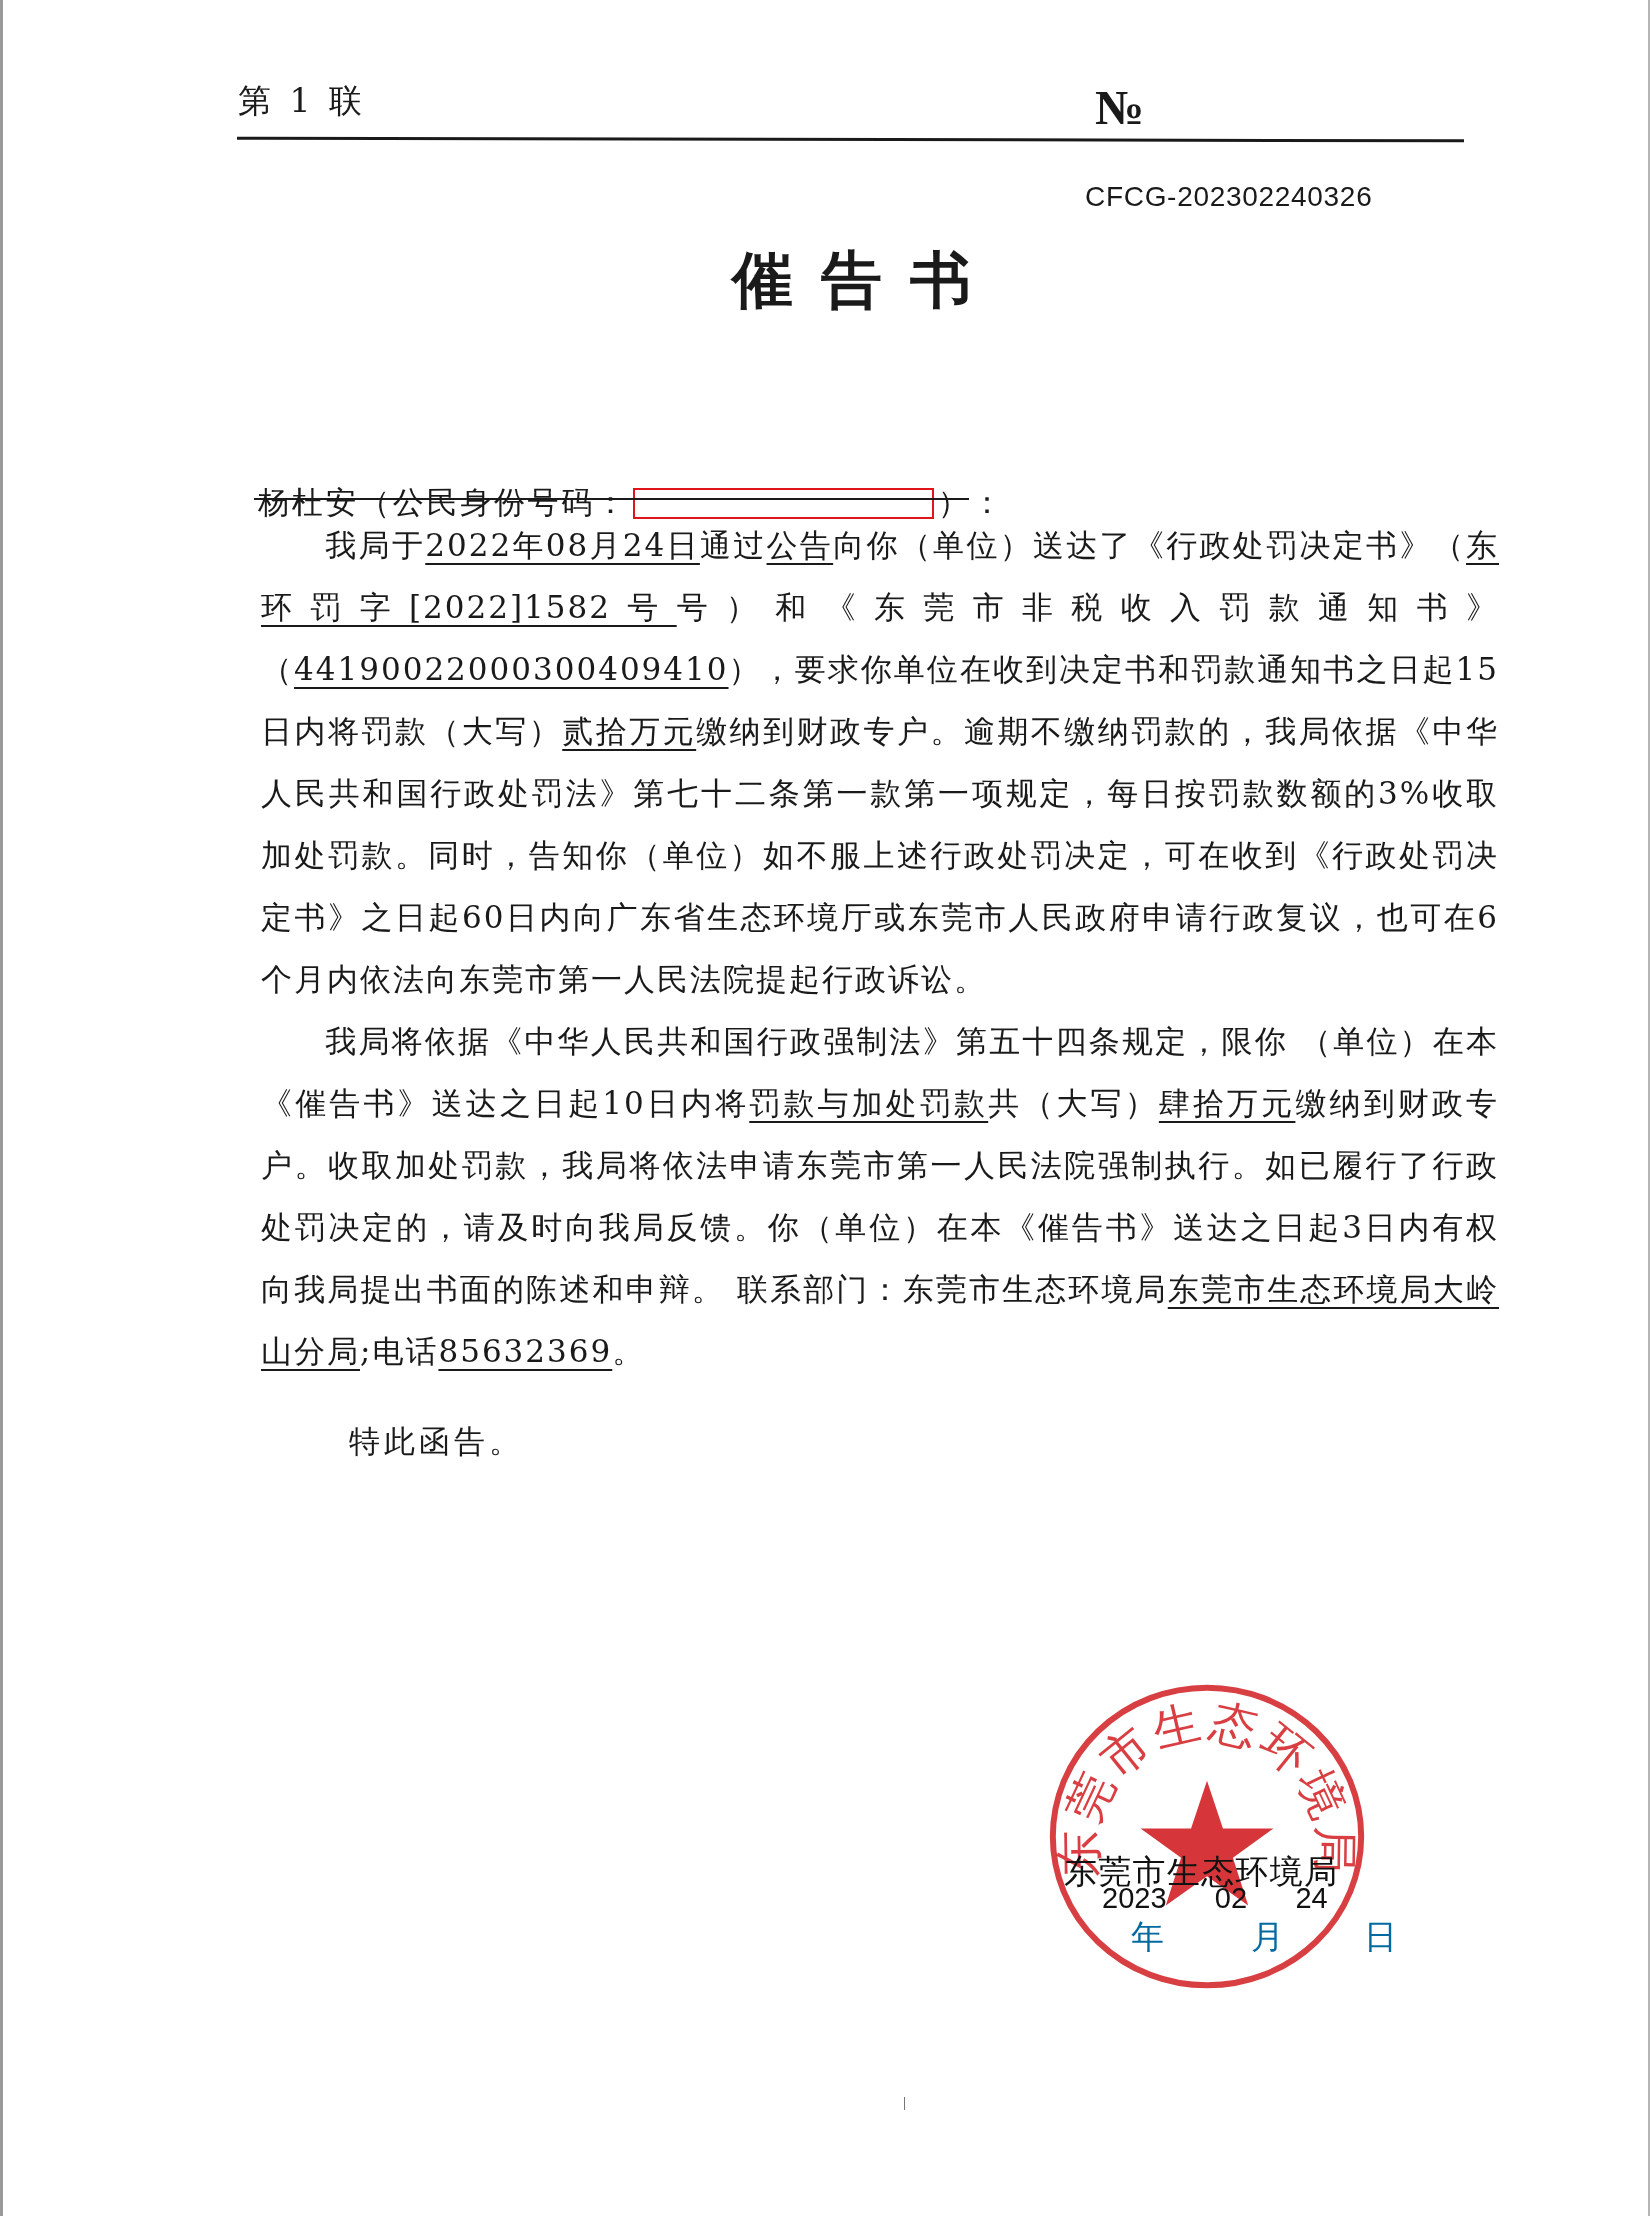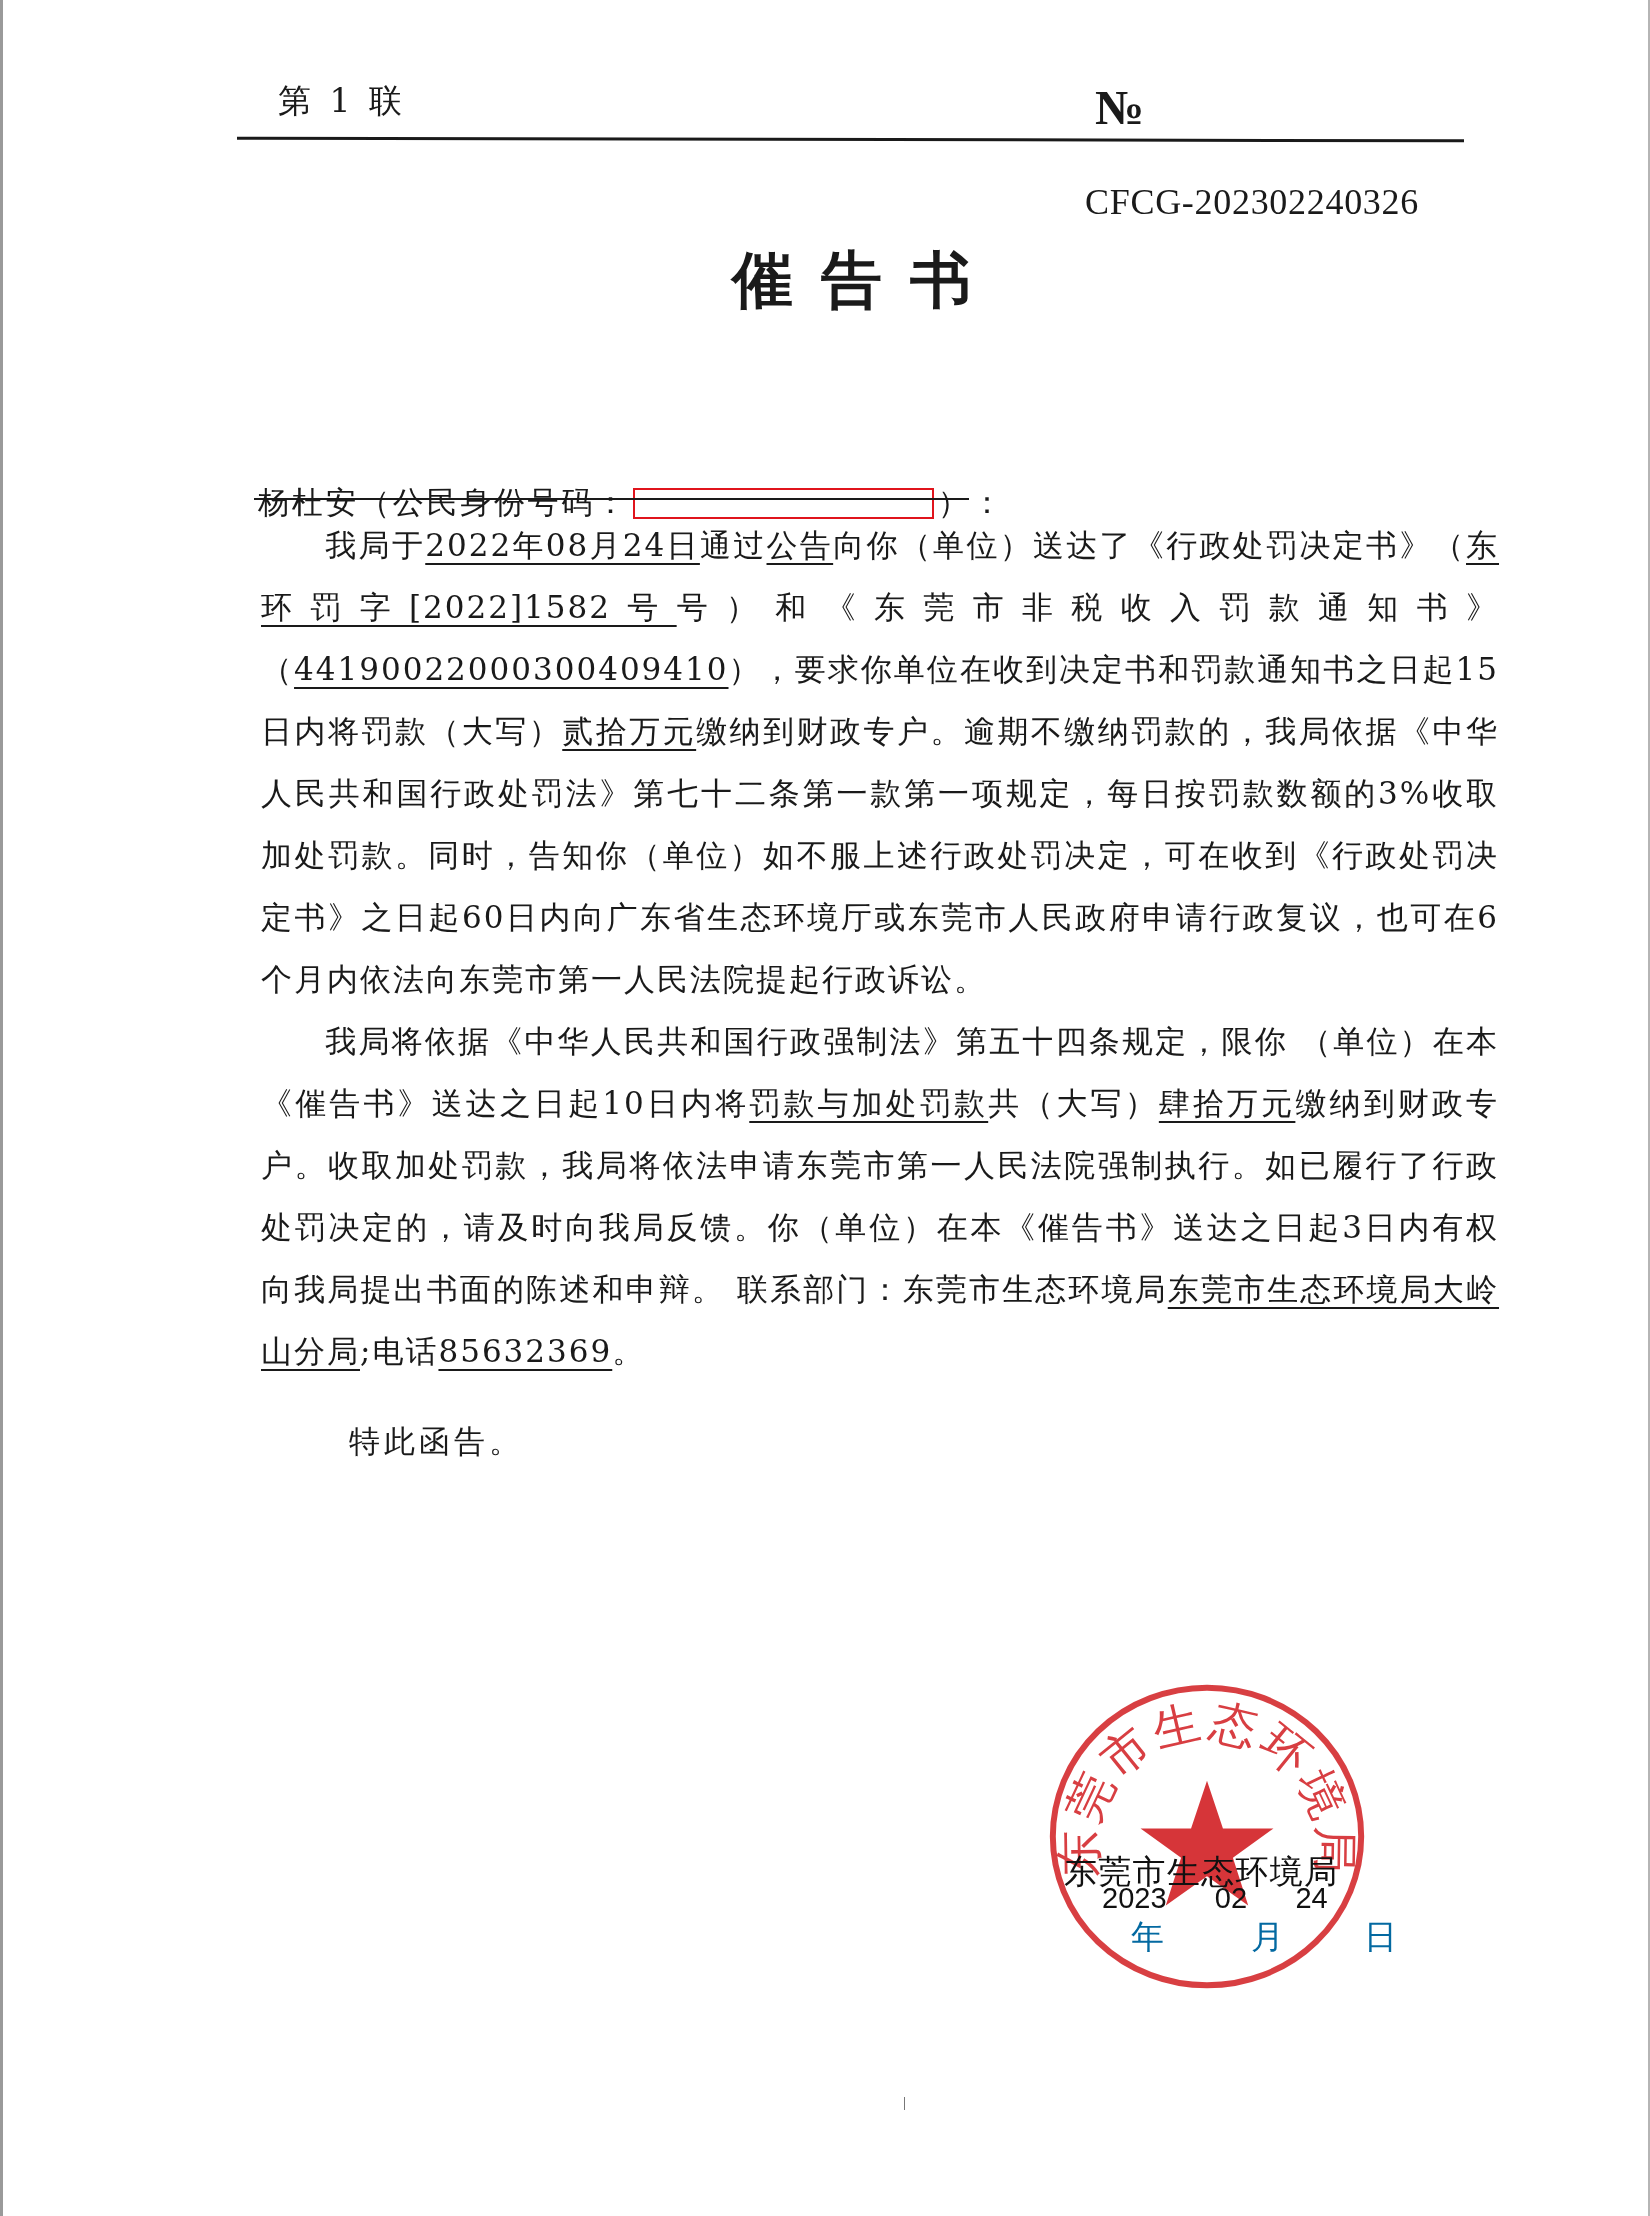--- a/index.html
+++ b/index.html
@@ -2,24 +2,24 @@
 <html style="font-size:10.6px"><head>
   <meta charset="utf-8">
   <style>
     html, body { margin: 0; padding: 0; background: #ffffff; }
     body {
       width: 1651px; height: 2216px; position: relative; overflow: hidden;
       font-family: "DejaVu Serif", "Liberation Serif", serif; color: #1a1a1a;
     }
     .page-edge-left { position: absolute; left: 0; top: 0; width: 2.7px; height: 2216px; background: #9a9a9a; }
     .page-edge-right { position: absolute; right: 0; top: 0; width: 2.7px; height: 2216px; background: #b5b5b5; }
-    .copy-label { position: absolute; left: 238px; top: 79px; font-size: 33px; letter-spacing: 4px; margin-left: 40px; }
+    .copy-label { position: absolute; left: 238px; top: 79px; font-size: 33px; letter-spacing: 4px; }
     .no-mark { position: absolute; left: 1095px; top: 79px; font-size: 49px; font-weight: bold; font-family: "Liberation Serif", serif; }
     .header-rule { position: absolute; left: 237px; top: 138px; width: 1227px; height: 3.3px; background: #1a1a1a; transform: rotate(0.12deg); }
-    .doc-code { position: absolute; left: 1085px; top: 181px; font-size: 36px; font-family: Liberation Serif, serif; letter-spacing: 0.7px; }
+    .doc-code { position: absolute; left: 1085px; top: 181px; font-size: 28px; font-family: Liberation Sans, sans-serif; letter-spacing: 0.7px; }
     .doc-title { position: absolute; left: 732px; top: 240px; font-size: 61px; font-weight: bold; letter-spacing: 28px; font-family: "DejaVu Sans", sans-serif; }
     .addressee { position: absolute; left: 258px; top: 482px; font-size: 31px; letter-spacing: 2.7px; display: flex; align-items: center; }
     .addressee-rule { position: absolute; left: 254px; top: 498px; width: 715px; height: 2px; background: #1a1a1a; }
     .redact-box { display: inline-block; width: 301px; height: 31px; border: 2.7px solid #e0141c; margin: 0 4px; box-sizing: border-box; }
     .body-text { position: absolute; left: 261px; top: 514px; width: 1238px; font-size: 31px; line-height: 62px; letter-spacing: 2px; text-align: justify; }
     .body-text p { margin: 0; }
     .indent { display: inline-block; width: 64px; }
     .u { text-decoration: underline; text-decoration-thickness: 2px; text-underline-offset: 6.7px; }
     .closing { position: absolute; left: 349px; top: 1421px; font-size: 31px; letter-spacing: 4px; text-align: right; }
     .seal { position: absolute; left: 1046px; top: 1681px; width: 322px; height: 311px; }

